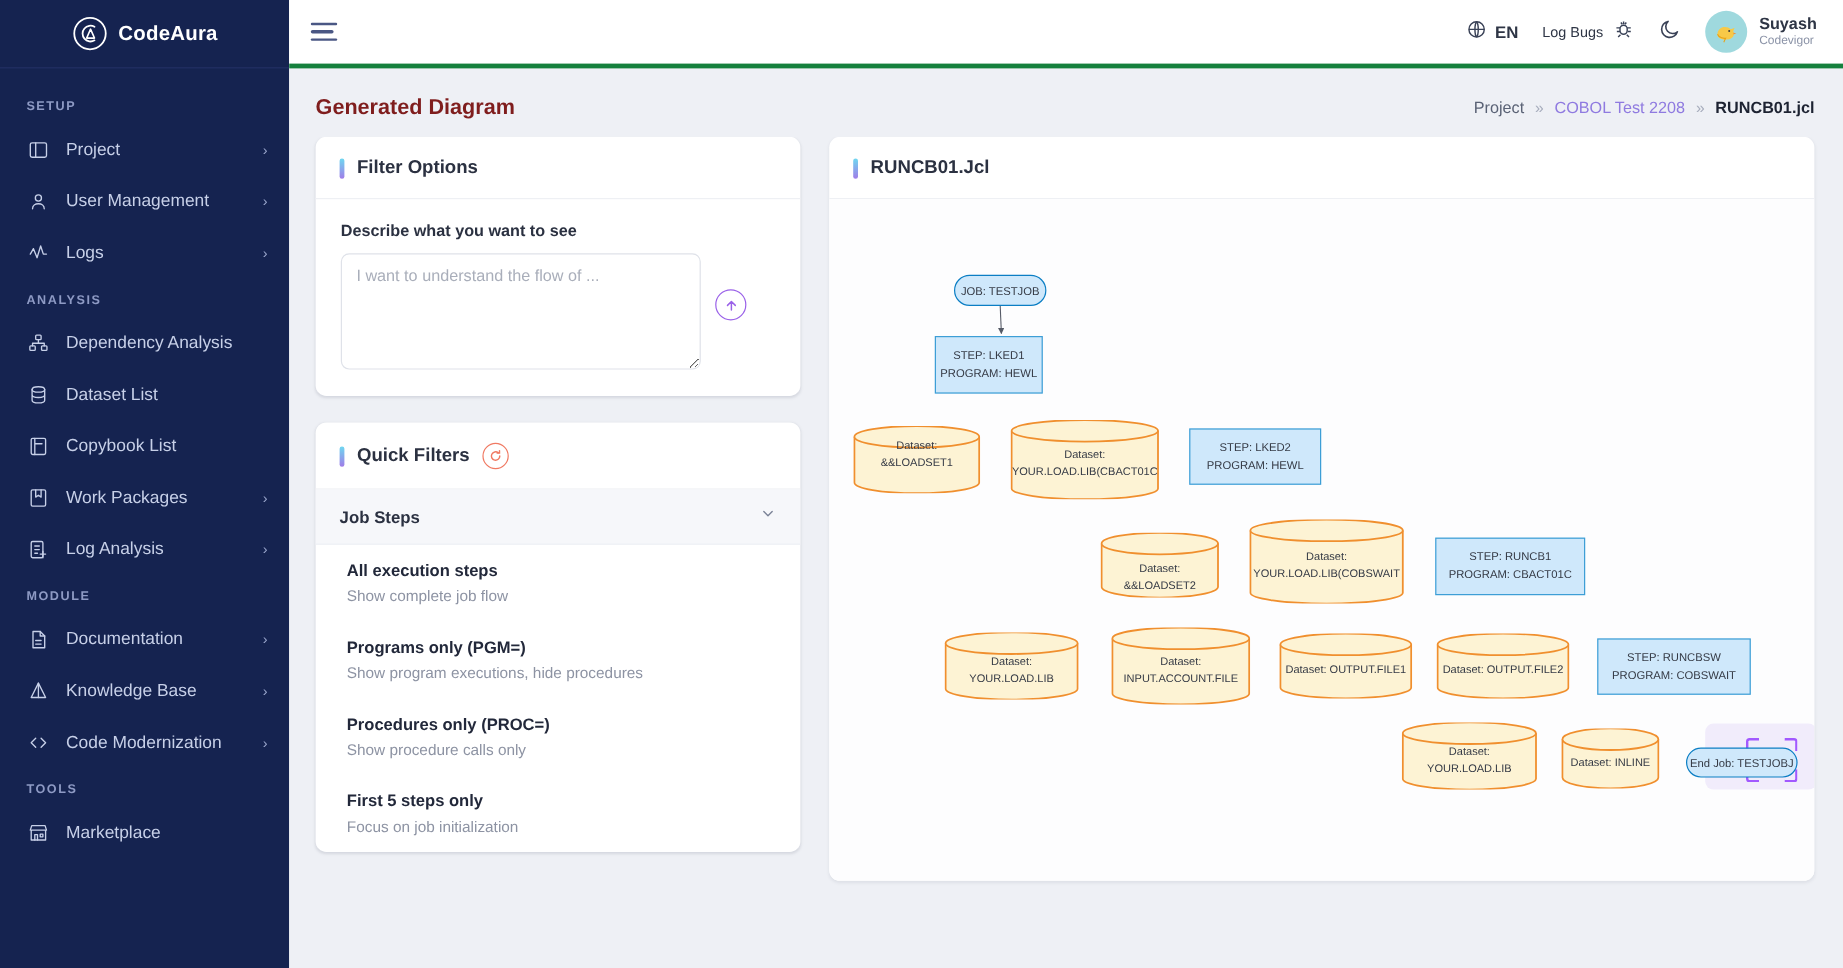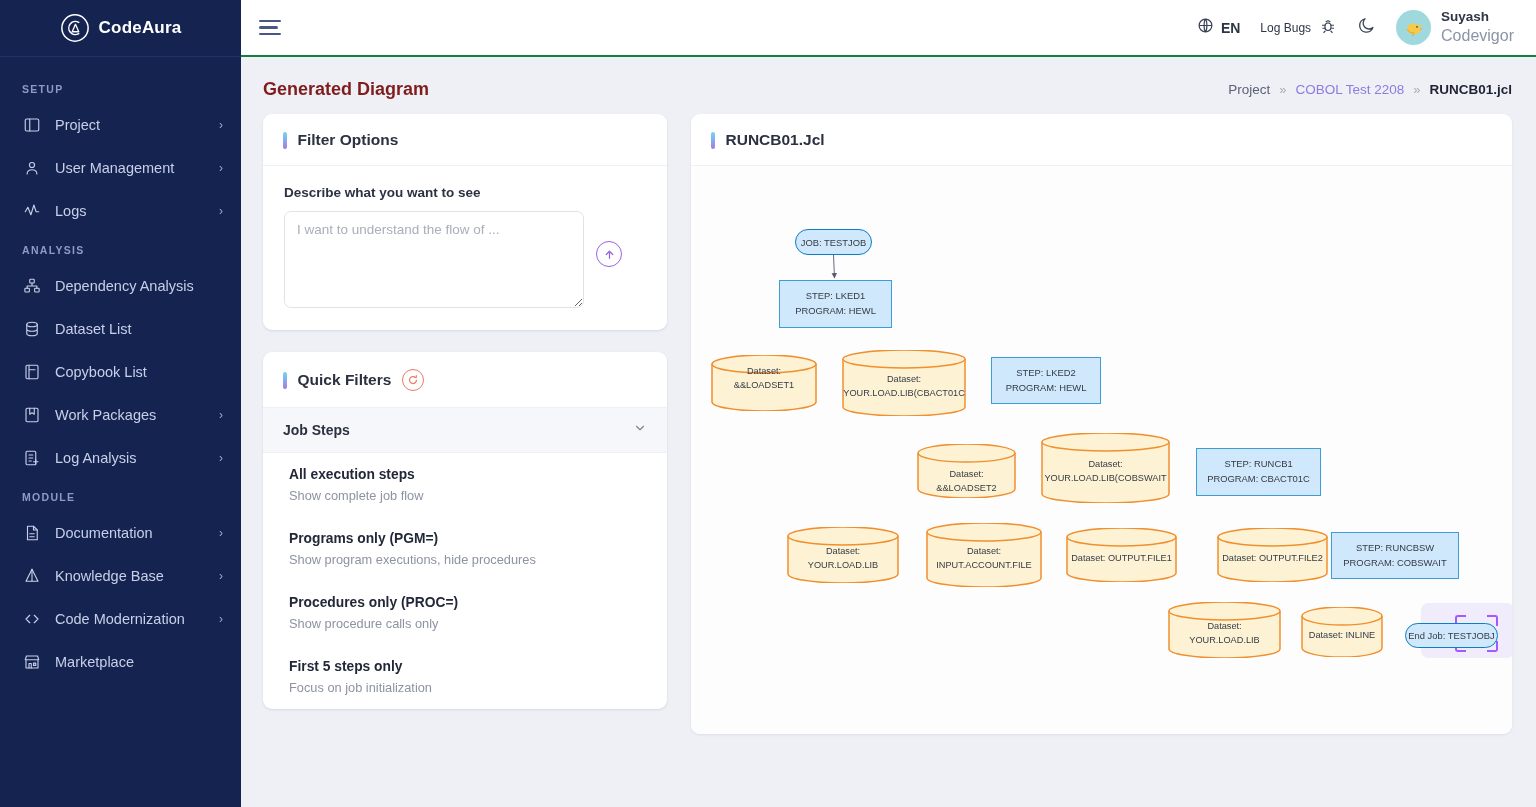--- a/index.html
+++ b/index.html
@@ -47,41 +47,41 @@
   }
   .nav-label { flex: 1; white-space: nowrap; }
   .nav-chev { color: #9aa6cc; font-size: 12px; line-height: 1; }
 
   
   .main { flex: 1; display: flex; flex-direction: column; height: 807px; background: #eef0f5; }
   .topbar {
     height: 57px; min-height: 57px; background: #ffffff;
     display: flex; align-items: center;
     padding: 0 22px 0 18px;
-    border-bottom: 2px solid #15803d;
+    border-bottom: 4px solid #15803d;
   }
   .hamburger { width: 22px; cursor: pointer; display: flex; flex-direction: column; gap: 4px; }
   .hamburger span { display:block; height: 2.5px; background: #4a5784; border-radius: 2px; }
   .hamburger span:nth-child(2) { width: 85%; }
   .topbar-spacer { flex: 1; }
   .top-right { display: flex; align-items: center; gap: 20px; }
   .lang { display: flex; align-items: center; gap: 7px; cursor: pointer; }
   .lang-txt { font-size: 14px; font-weight: 700; color: #2e3545; }
   .logbugs { display: flex; align-items: center; gap: 8px; cursor: pointer; }
   .logbugs-txt { font-size: 12px; color: #2e3545; }
   .moon { cursor: pointer; color: #3a4257; display:flex; }
   .user { display: flex; align-items: center; gap: 10px; cursor: pointer; }
   .avatar {
     width: 35px; height: 35px; border-radius: 50%;
     background: #9fd9de; display: flex; align-items: center; justify-content: center;
     font-size: 19px; overflow: hidden;
   }
   .user-meta { line-height: 1.25; }
   .user-name { font-size: 13.5px; font-weight: 700; color: #2e3545; }
-  .user-role { font-size: 16px; color: #8b93a7; }
+  .user-role { font-size: 10px; color: #8b93a7; }
 
   
   .pagehead {
     display: flex; align-items: center;
     padding: 22px 24px 14px 22px;
   }
   .page-title { font-size: 18px; font-weight: 700; color: #7f1d1d; }
   .ph-spacer { flex: 1; }
   .crumbs { display: flex; align-items: center; gap: 9px; font-size: 13.5px; }
   .crumb { color: #5a6275; }
@@ -302,20 +302,21 @@
         </div>
         <div class="nav-item">
           <span class="nav-ico">
             <svg width="18" height="18" viewBox="0 0 24 24" fill="none" stroke="#c7d0e8" stroke-width="1.5" stroke-linecap="round" stroke-linejoin="round">
               <path d="M9 7 4 12l5 5M15 7l5 5-5 5"></path>
             </svg>
           </span>
           <span class="nav-label">Code Modernization</span>
           <span class="nav-chev">›</span>
         </div>
+        <div class="nav-section">TOOLS</div>
         <div class="nav-item">
           <span class="nav-ico">
             <svg width="18" height="18" viewBox="0 0 24 24" fill="none" stroke="#c7d0e8" stroke-width="1.5" stroke-linecap="round" stroke-linejoin="round">
               <path d="M4 9h16v11H4z"></path>
               <path d="M3 9l1.6-5h14.8L21 9M8 20v-6h3v6M14 13.5h3v3h-3z"></path>
             </svg>
           </span>
           <span class="nav-label">Marketplace</span>
         </div>
       </nav>
@@ -477,21 +478,21 @@
                 <path d="M414.5 337 C 414.5 346.9, 293 345.1, 293 355" fill="none" stroke="#555a66" stroke-width="0.9" marker-end="url(#ah)"></path>
                 <path d="M414.5 337 C 414.5 349.65, 430.5 347.35, 430.5 360" fill="none" stroke="#555a66" stroke-width="0.9" marker-end="url(#ah)"></path>
                 <path d="M567.5 330 C 567.5 346.5, 561.5 343.5, 561.5 360" fill="none" stroke="#555a66" stroke-width="0.9" marker-end="url(#ah)"></path>
                 <path d="M567.5 330 C 567.5 348.7, 704 345.3, 704 364" fill="none" stroke="#555a66" stroke-width="0.9" marker-end="url(#ah)"></path>
                 <path d="M704 413 C 704 424.55, 533.5 422.45, 533.5 434" fill="none" stroke="#555a66" stroke-width="0.9" marker-end="url(#ah)"></path>
                 <path d="M704 413 C 704 427.3, 651 424.7, 651 439" fill="none" stroke="#555a66" stroke-width="0.9" marker-end="url(#ah)"></path>
                 <path d="M704 413 C 704 436.1, 760.5 431.9, 760.5 455" fill="none" stroke="#555a66" stroke-width="0.9" marker-end="url(#ah)"></path>
               </svg>
             <div id="node-layer" style="position:absolute;inset:0;">
                 <div class="node node-job" style="left: 104px; top: 63px; width: 77px; height: 26px;">JOB: TESTJOB</div>
-                <div class="node node-step" style="left: 88px; top: 114px; width: 113px; height: 48px;">
+                <div class="node node-step" style="left: 88px; top: 114px; width: 90px; height: 48px;">
                   <div>STEP: LKED1</div>
                     <div>PROGRAM: HEWL</div>
                 </div>
                 <div class="node-ds" style="left: 20px; top: 189px; width: 106px; height: 40px;">
                   <svg class="cyl-svg" viewBox="0 0 106 56" preserveAspectRatio="none">
          <path d="M1 9 L1 47 A 52 9 0 0 0 105 47 L 105 9" fill="#fdf3d4" stroke="#f08f2e" stroke-width="1.5"></path>
          <ellipse cx="53" cy="9" rx="52" ry="9" fill="#fdf3d4" stroke="#f08f2e" stroke-width="1.5"></ellipse>
        </svg>
        <div class="cyl-txt">
          <div>Dataset: &amp;&amp;LOADSET1</div>
@@ -555,21 +556,21 @@
                 </div>
                 <div class="node-ds" style="left: 375px; top: 362px; width: 111px; height: 54px;">
                   <svg class="cyl-svg" viewBox="0 0 111 54" preserveAspectRatio="none">
          <path d="M1 9 L1 45 A 54.5 9 0 0 0 110 45 L 110 9" fill="#fdf3d4" stroke="#f08f2e" stroke-width="1.5"></path>
          <ellipse cx="55.5" cy="9" rx="54.5" ry="9" fill="#fdf3d4" stroke="#f08f2e" stroke-width="1.5"></ellipse>
        </svg>
        <div class="cyl-txt">
          <div>Dataset: OUTPUT.FILE1</div>
        </div>
                 </div>
-                <div class="node-ds" style="left: 506px; top: 362px; width: 111px; height: 54px; margin-left: 20px;">
+                <div class="node-ds" style="left: 506px; top: 362px; width: 111px; height: 54px;">
                   <svg class="cyl-svg" viewBox="0 0 111 54" preserveAspectRatio="none">
          <path d="M1 9 L1 45 A 54.5 9 0 0 0 110 45 L 110 9" fill="#fdf3d4" stroke="#f08f2e" stroke-width="1.5"></path>
          <ellipse cx="55.5" cy="9" rx="54.5" ry="9" fill="#fdf3d4" stroke="#f08f2e" stroke-width="1.5"></ellipse>
        </svg>
        <div class="cyl-txt">
          <div>Dataset: OUTPUT.FILE2</div>
        </div>
                 </div>
                 <div class="node node-step" style="left: 640px; top: 366px; width: 128px; height: 47px;">
                   <div>STEP: RUNCBSW</div>

